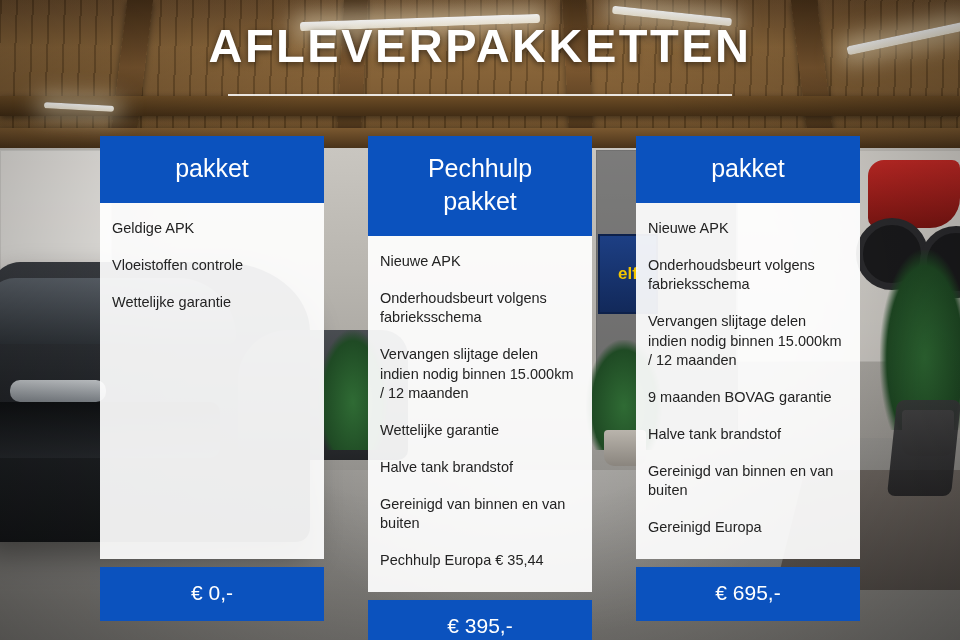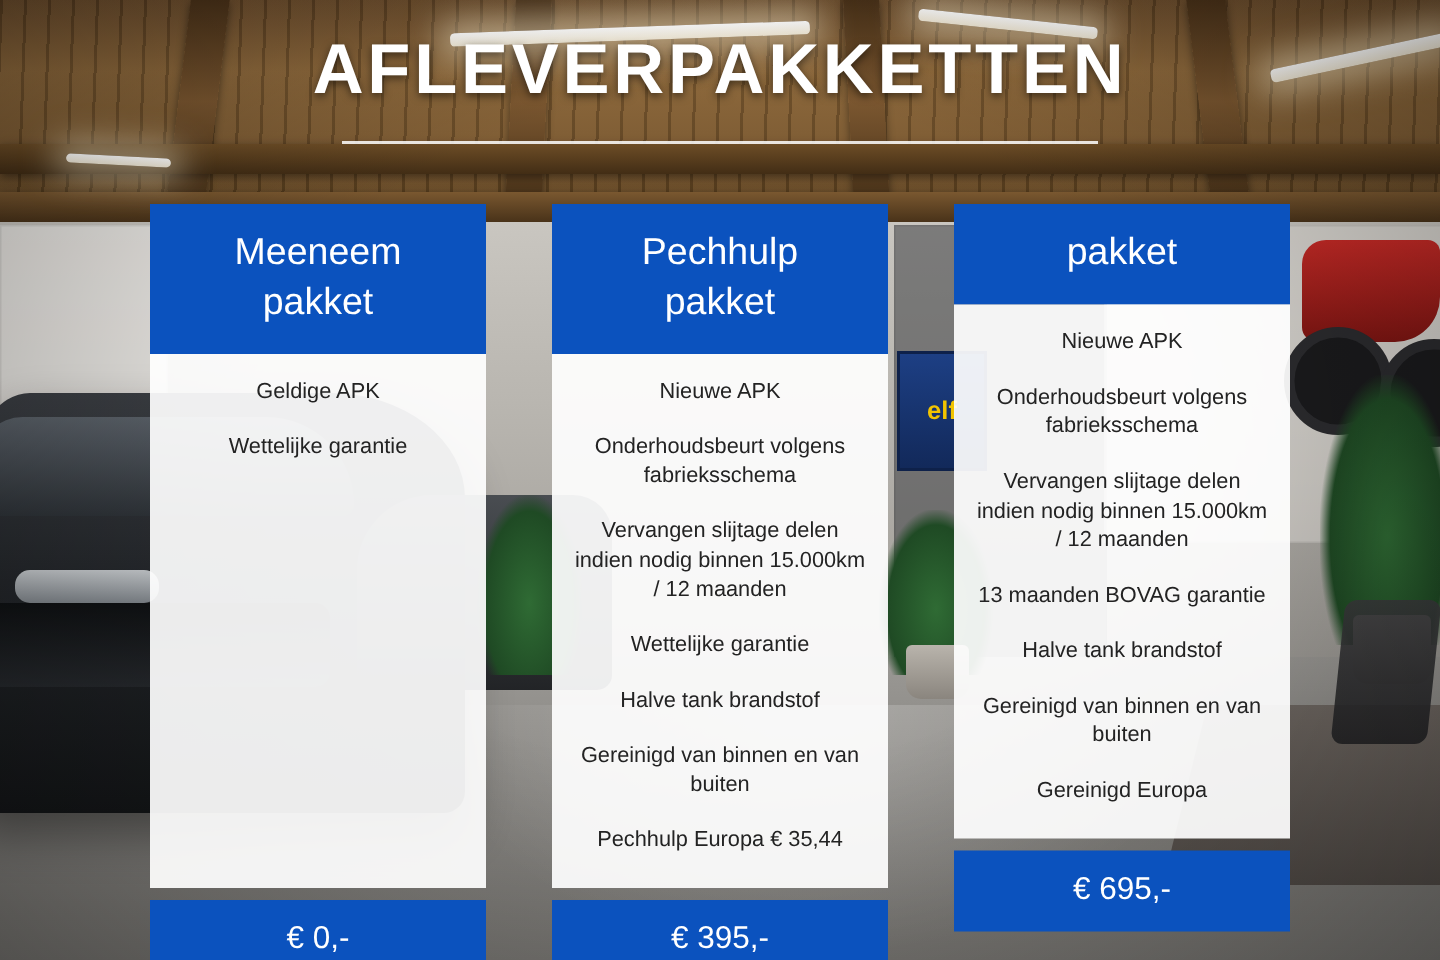--- a/index.html
+++ b/index.html
@@ -234,21 +234,21 @@
     color: #ffffff;
     text-align: center;
     padding: 16px 8px 18px;
     font-size: 25px;
     line-height: 1.32;
     font-weight: normal;
   }
   .card-body {
     background: rgba(255,255,255,0.92);
     padding: 16px 12px 14px;
-    text-align: center;
+    text-align: left;
     color: #232323;
     font-size: 14.5px;
     line-height: 1.32;
     min-height: 356px;
     box-sizing: border-box;
   }
   .feature {
     margin: 0 0 18px 0;
   }
   .feature:last-child { margin-bottom: 0; }
@@ -317,25 +317,25 @@
 
   <div class="content">
 
     <div class="title">AFLEVERPAKKETTEN</div>
     <div class="title-rule"></div>
 
     <div class="cards">
 
       <div class="card">
         <div class="card-head">
-          <div>Meeneem</div>
           <div>pakket</div>
         </div>
         <div class="card-body">
           <p class="feature">Geldige APK</p>
+          <p class="feature">Vloeistoffen controle</p>
           <p class="feature">Wettelijke garantie</p>
         </div>
         <div class="card-price">€ 0,-</div>
       </div>
 
       <div class="card">
         <div class="card-head">
           <div>Pechhulp</div>
           <div>pakket</div>
         </div>
@@ -352,21 +352,21 @@
       </div>
 
       <div class="card">
         <div class="card-head">
           <div>pakket</div>
         </div>
         <div class="card-body">
           <p class="feature">Nieuwe APK</p>
           <p class="feature">Onderhoudsbeurt volgens fabrieksschema</p>
           <p class="feature">Vervangen slijtage delen indien nodig binnen 15.000km / 12 maanden</p>
-          <p class="feature">13 maanden BOVAG garantie</p>
+          <p class="feature">9 maanden BOVAG garantie</p>
           <p class="feature">Halve tank brandstof</p>
           <p class="feature">Gereinigd van binnen en van buiten</p>
           <p class="feature">Gereinigd Europa</p>
         </div>
         <div class="card-price">€ 695,-</div>
       </div>
 
     </div>
   </div>
 </div>

